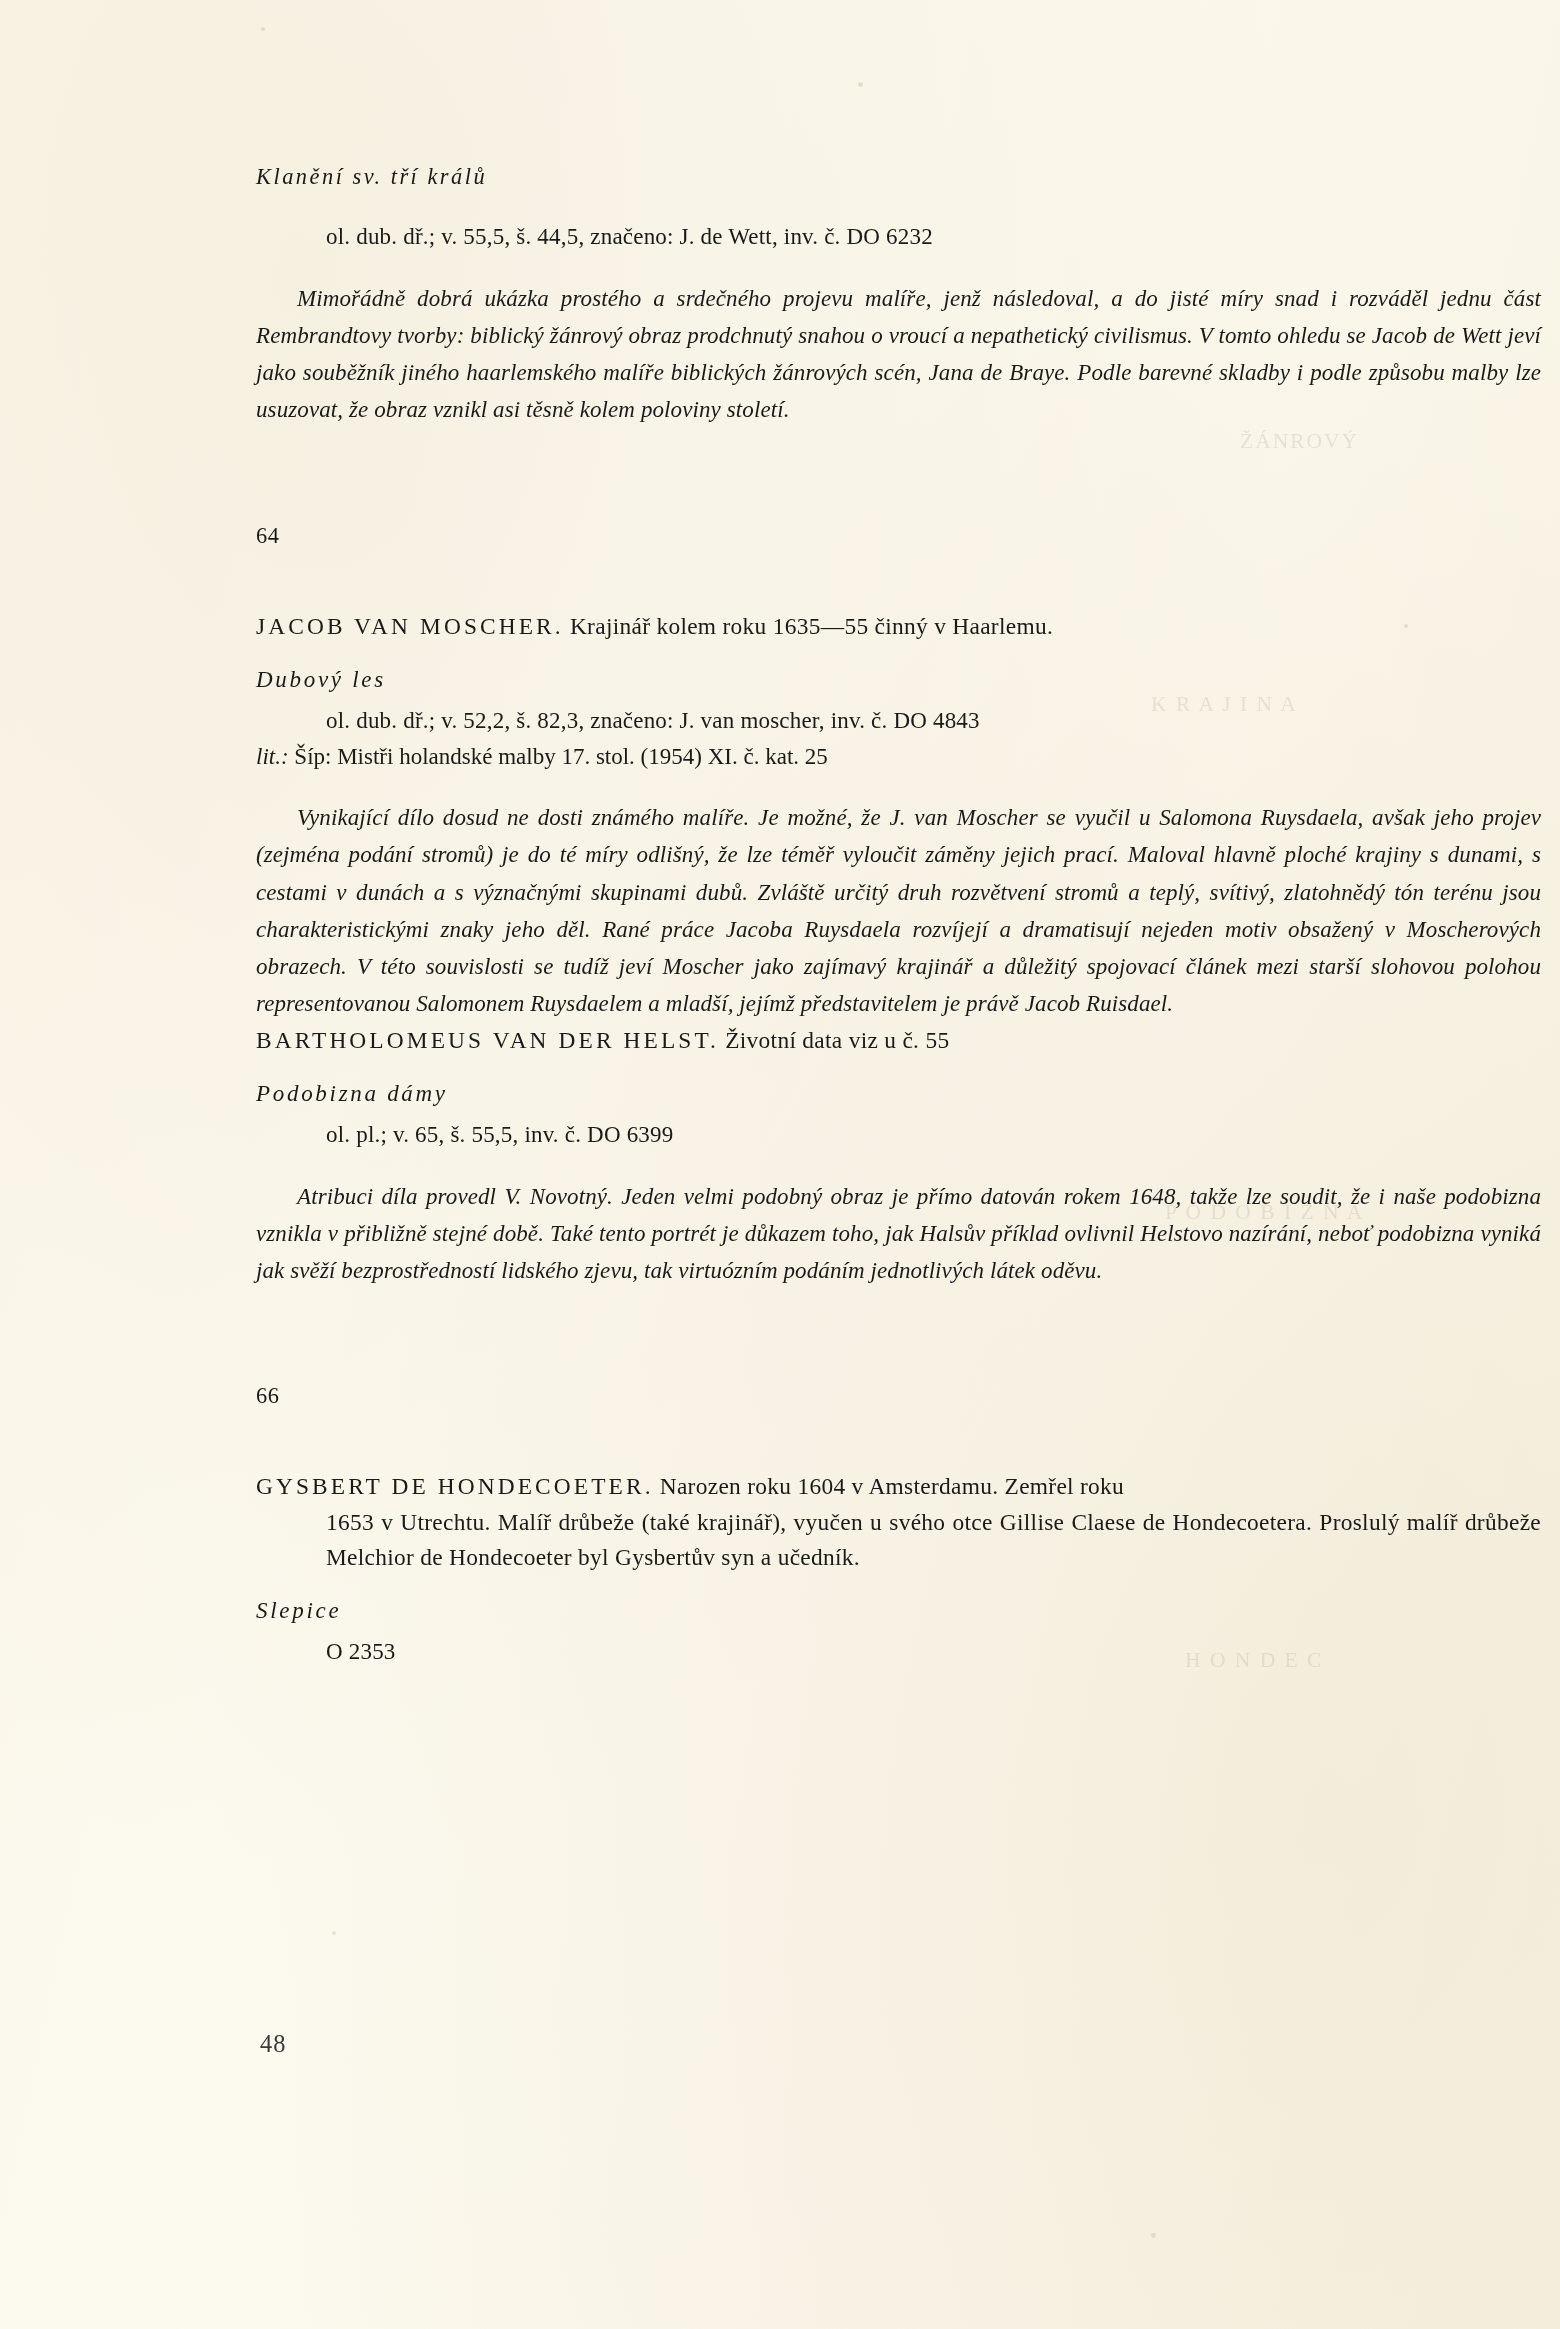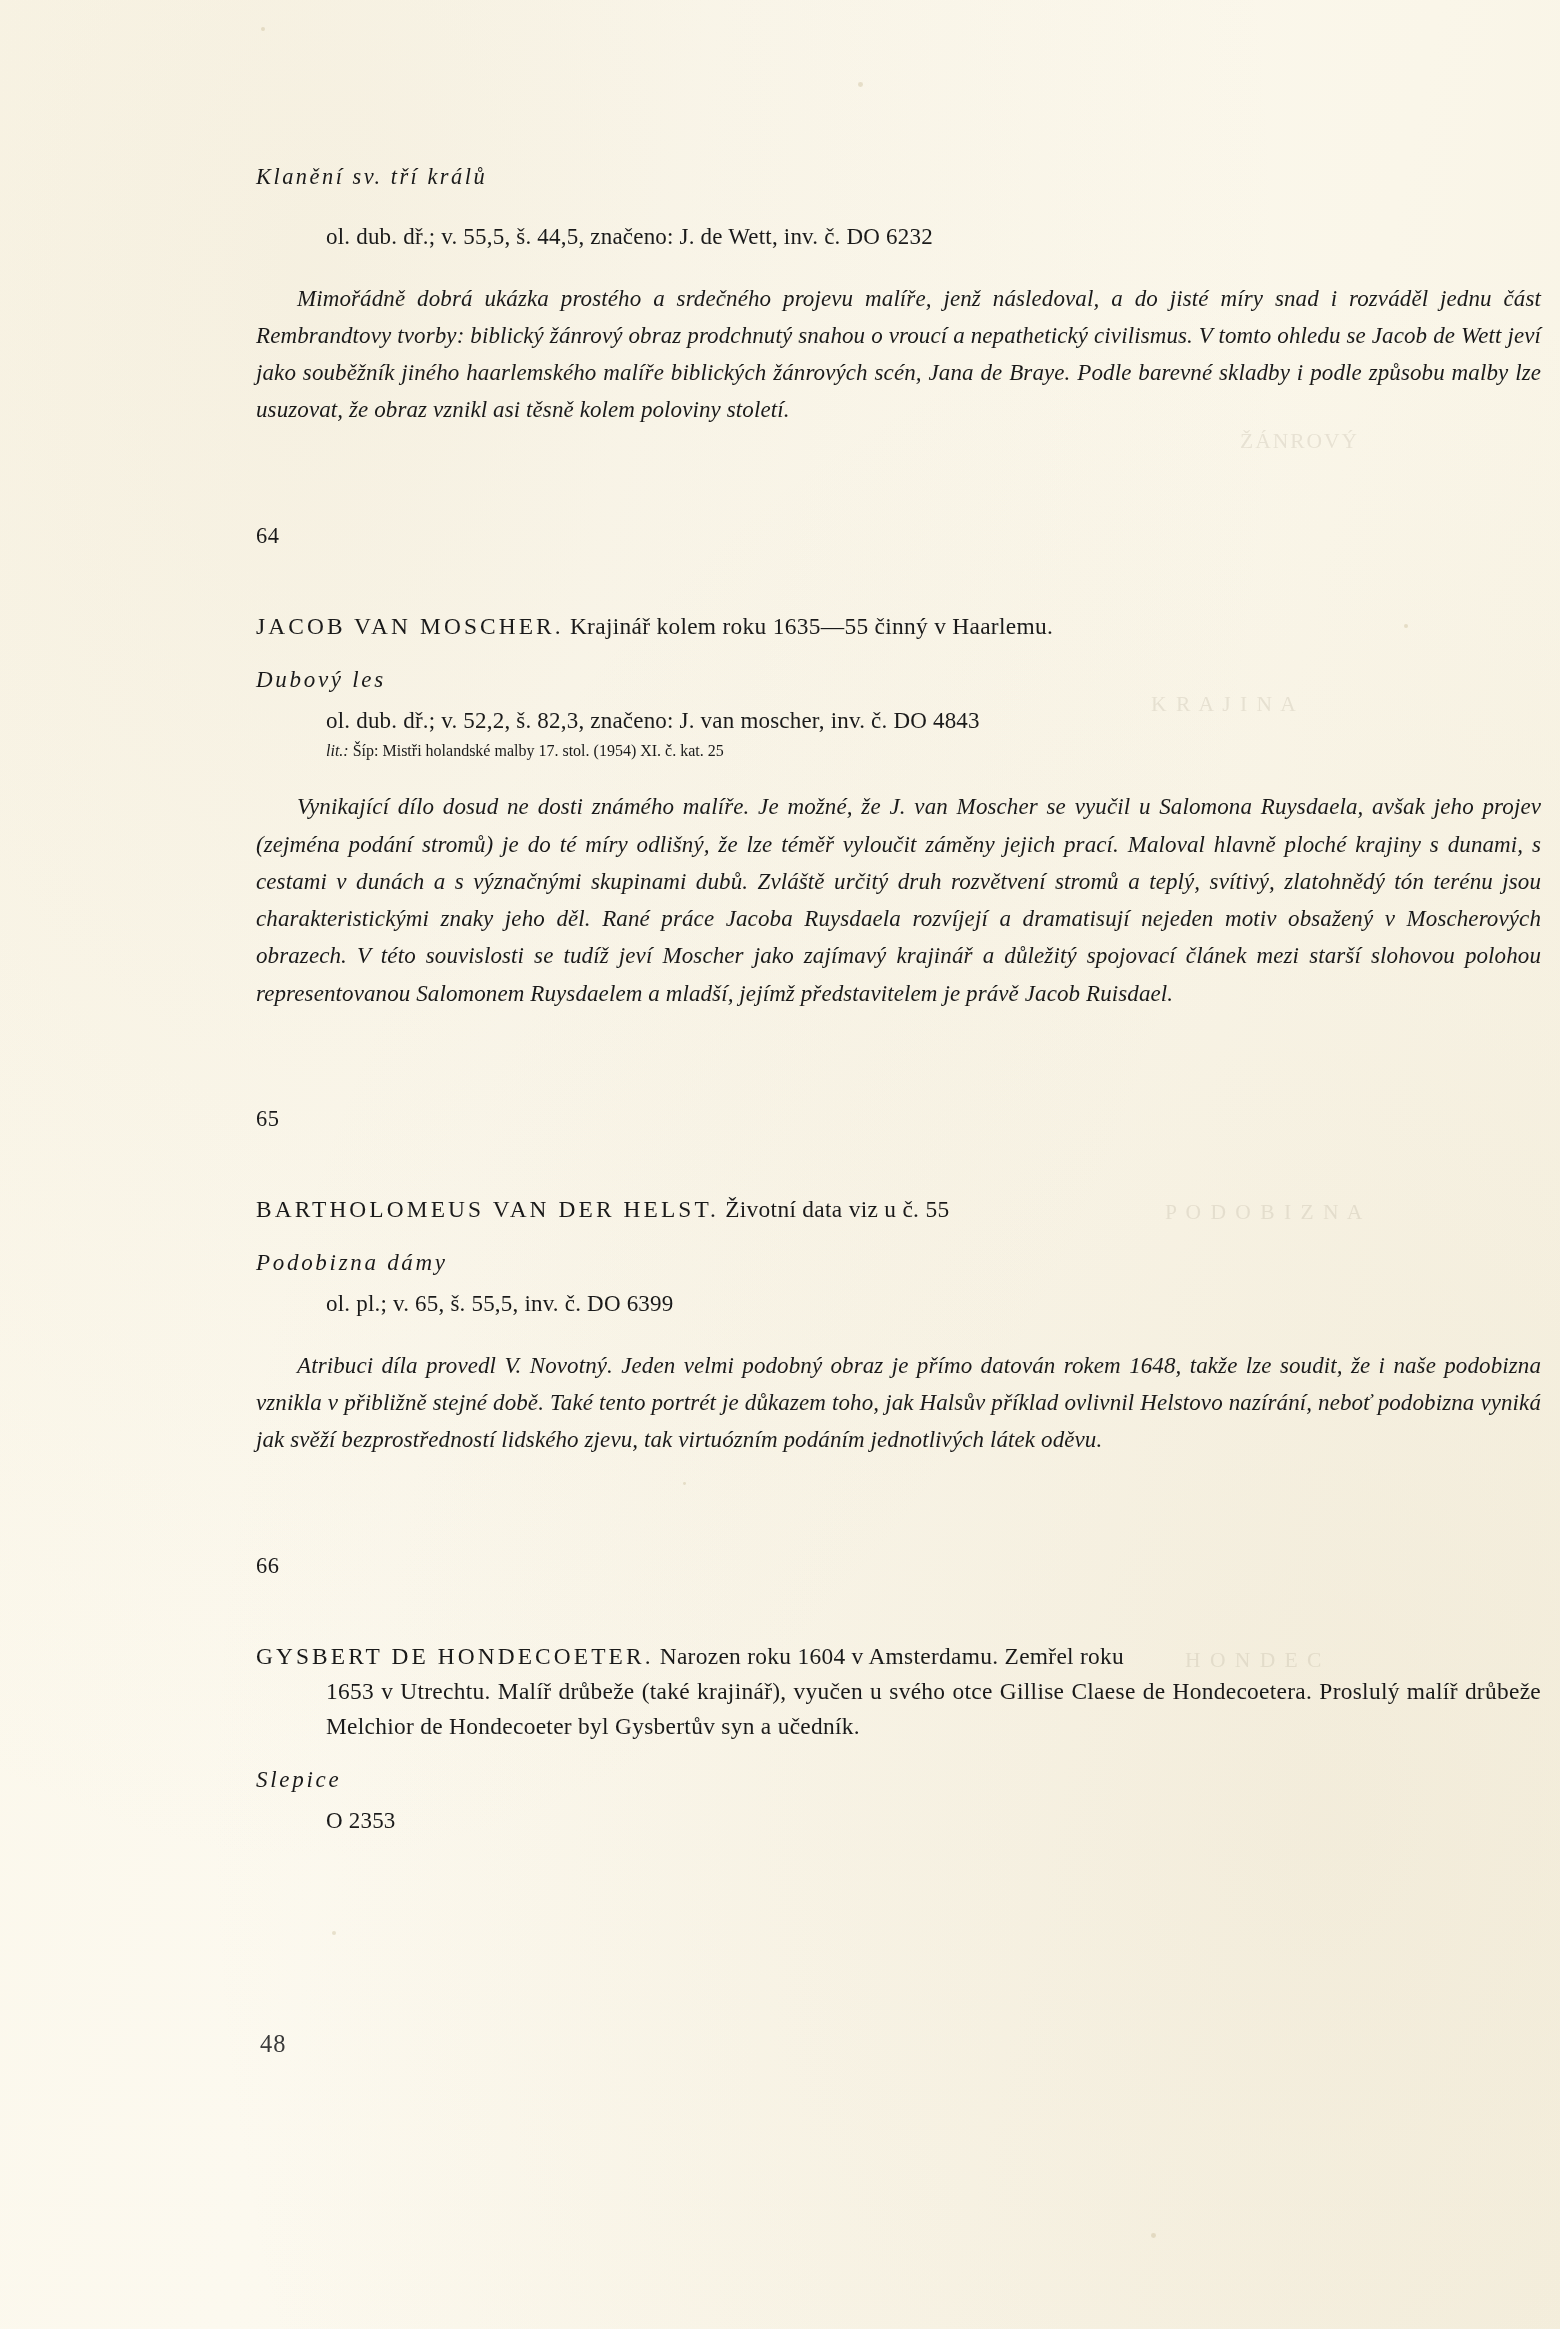--- a/index.html
+++ b/index.html
@@ -83,22 +83,21 @@
     text-indent: 0;
   }
   .work-title {
     font-style: italic;
     font-size: 23px;
     letter-spacing: 2.7px;
     margin-top: 23.4px;
     margin-bottom: 9.8px;
   }
   .lit-line {
-    margin-left: 70px;
-    font-size: 16px;
+    font-size: 23px;
     line-height: 1.55;
   }
   .lit-label { font-style: italic; }
   .folio {
     position: absolute;
     left: 260px;
     top: 2030px;
     font-size: 24.4px;
     color: #3a3a3a;
     letter-spacing: 1px;
@@ -148,21 +147,20 @@
     <div class="work-title">Dubový les</div>
 
     <div class="indent-line">ol. dub. dř.; v. 52,2, š. 82,3,   značeno: J. van moscher,   inv. č.  DO 4843</div>
     <div class="lit-line">
       <span class="lit-label">lit.:</span>
       <span>Šíp: Mistři holandské malby 17. stol. (1954) XI. č. kat. 25</span>
     </div>
 
     <div class="body-par">Vynikající dílo dosud ne dosti známého malíře. Je možné, že J. van Moscher se vyučil u Salomona Ruysdaela, avšak jeho projev (zejména podání stromů) je do té míry odlišný, že lze téměř vyloučit záměny jejich prací. Maloval hlavně ploché krajiny s dunami, s cestami v dunách a s význačnými skupinami dubů. Zvláště určitý druh rozvětvení stromů a teplý, svítivý, zlatohnědý tón terénu jsou charakteristickými znaky jeho děl. Rané práce Jacoba Ruysdaela rozvíjejí a dramatisují nejeden motiv obsažený v Moscherových obrazech. V této souvislosti se tudíž jeví Moscher jako zajímavý krajinář a důležitý spojovací článek mezi starší slohovou polohou representovanou Salomonem Ruysdaelem a mladší, jejímž představitelem je právě Jacob Ruisdael.</div>
 
-    <div class="section-number">65</div>
 
     <div class="artist-head">
       <span class="artist-name">BARTHOLOMEUS VAN DER HELST.</span>
       <span class="artist-rest">Životní data viz u č. 55</span>
     </div>
 
     <div class="work-title">Podobizna dámy</div>
 
     <div class="indent-line">ol. pl.; v. 65, š. 55,5,   inv. č.  DO 6399</div>
 

